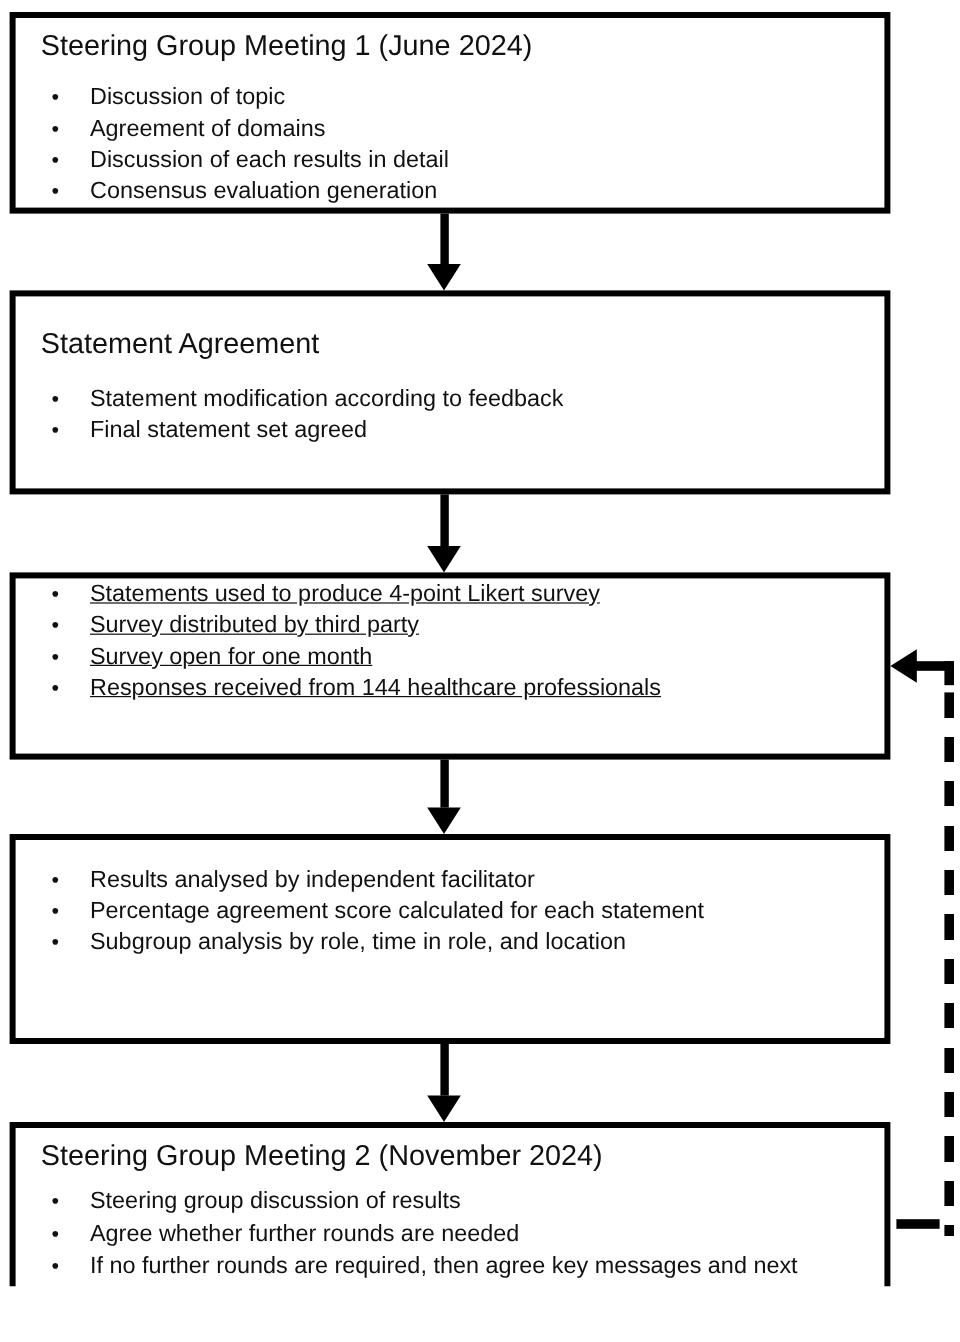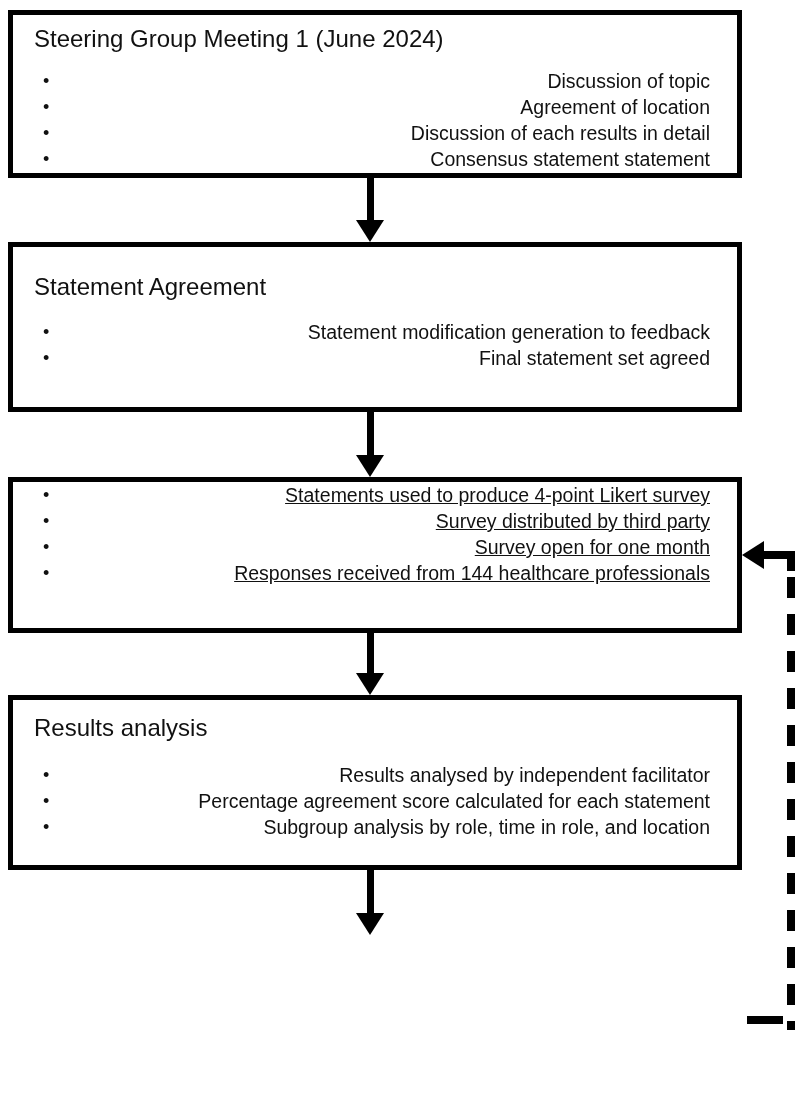--- a/index.html
+++ b/index.html
@@ -53,21 +53,20 @@
   #box3 .bullets { margin-top: 0; text-decoration: underline;  }
   #box4 .bullets { margin-top: 20px; }
   #box5 .bullets { margin-top: 10px; }
 
   .bullets li {
     position: relative;
     padding-left: 62px;
     padding-right: 27px;
     font-size: 19.5px;
     line-height: 26px;
-    text-align: right;
   }
   #box5 .bullets li { line-height: 27px; }
   .bullets li::before {
     content: "\2022";
     position: absolute;
     left: 30px;
     font-size: 18px;
   }
 
   
@@ -126,35 +125,35 @@
 </style>
 </head>
 <body>
 
 <div id="canvas">
 
   <div class="box" id="box1">
     <div class="box-title">Steering Group Meeting 1 (June 2024)</div>
     <ul class="bullets">
         <li>Discussion of topic</li>
-        <li>Agreement of location</li>
+        <li>Agreement of domains</li>
         <li>Discussion of each results in detail</li>
-        <li>Consensus statement statement</li>
+        <li>Consensus evaluation generation</li>
       </ul>
   </div>
 
   <div class="arrow-down" id="arrow1">
     <div class="shaft"></div>
     <div class="head"></div>
   </div>
 
   <div class="box" id="box2">
     <div class="box-title">Statement Agreement</div>
     <ul class="bullets">
-        <li>Statement modification generation to feedback</li>
+        <li>Statement modification according to feedback</li>
         <li>Final statement set agreed</li>
       </ul>
   </div>
 
   <div class="arrow-down" id="arrow2">
     <div class="shaft"></div>
     <div class="head"></div>
   </div>
 
   <div class="box" id="box3">
@@ -165,33 +164,40 @@
         <li>Responses received from 144 healthcare professionals</li>
       </ul>
   </div>
 
   <div class="arrow-down" id="arrow3">
     <div class="shaft"></div>
     <div class="head"></div>
   </div>
 
   <div class="box" id="box4">
-    <div class="box-title">Results analysis</div>
     <ul class="bullets">
         <li>Results analysed by independent facilitator</li>
         <li>Percentage agreement score calculated for each statement</li>
         <li>Subgroup analysis by role, time in role, and location</li>
       </ul>
   </div>
 
   <div class="arrow-down" id="arrow4">
     <div class="shaft"></div>
     <div class="head"></div>
   </div>
 
+  <div class="box" id="box5">
+    <div class="box-title">Steering Group Meeting 2 (November 2024)</div>
+    <ul class="bullets">
+        <li>Steering group discussion of results</li>
+        <li>Agree whether further rounds are needed</li>
+        <li>If no further rounds are required, then agree key messages and next steps</li>
+      </ul>
+  </div>
 
   <div id="fb-arrowhead"></div>
   <div class="fb" id="fb-top-h"></div>
   <div class="fb" id="fb-corner"></div>
   <div id="fb-vertical"></div>
   <div class="fb" id="fb-bottom-h"></div>
 
 </div>
 
 </body></html>

